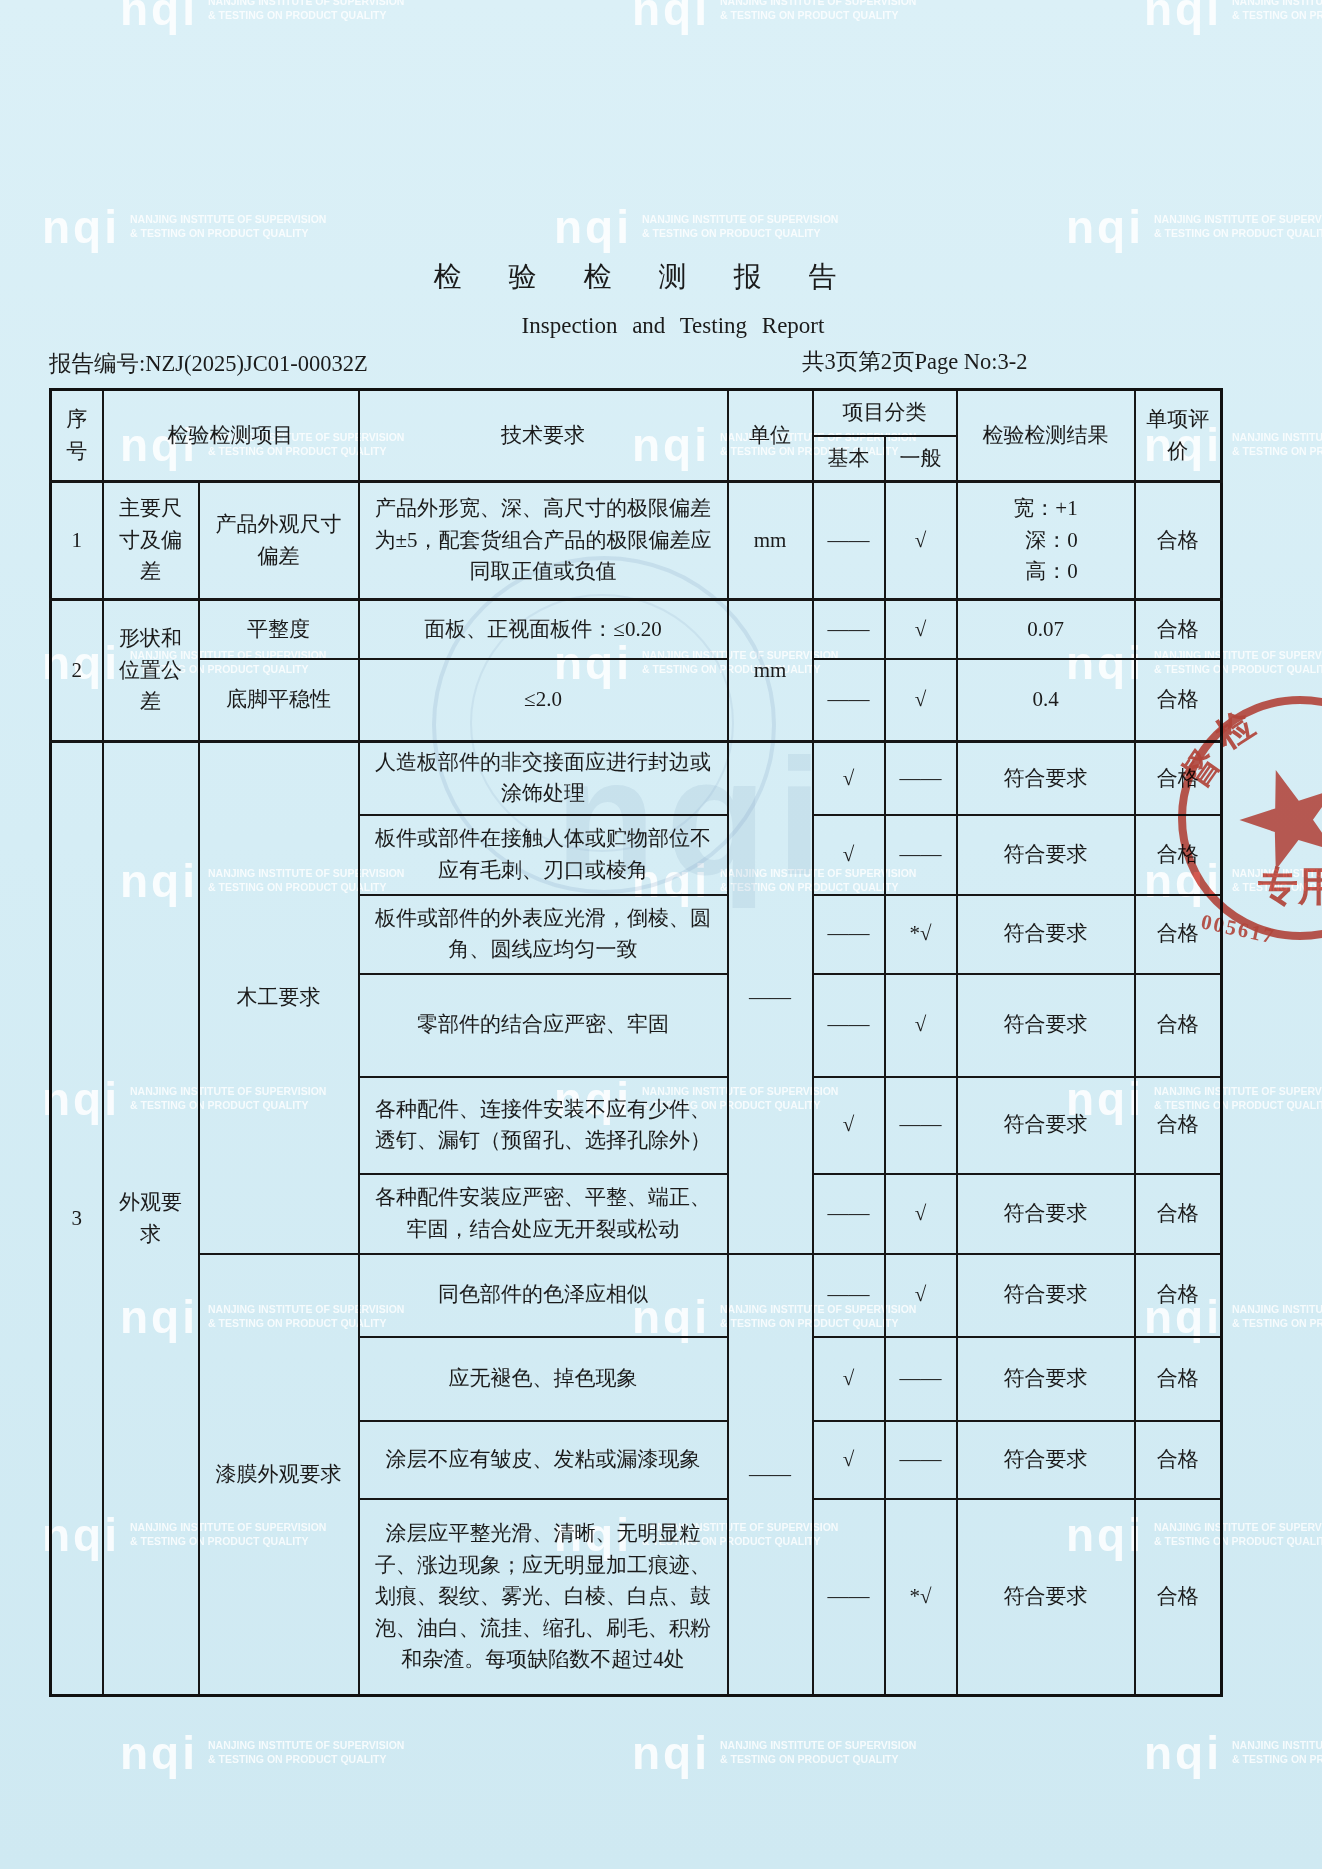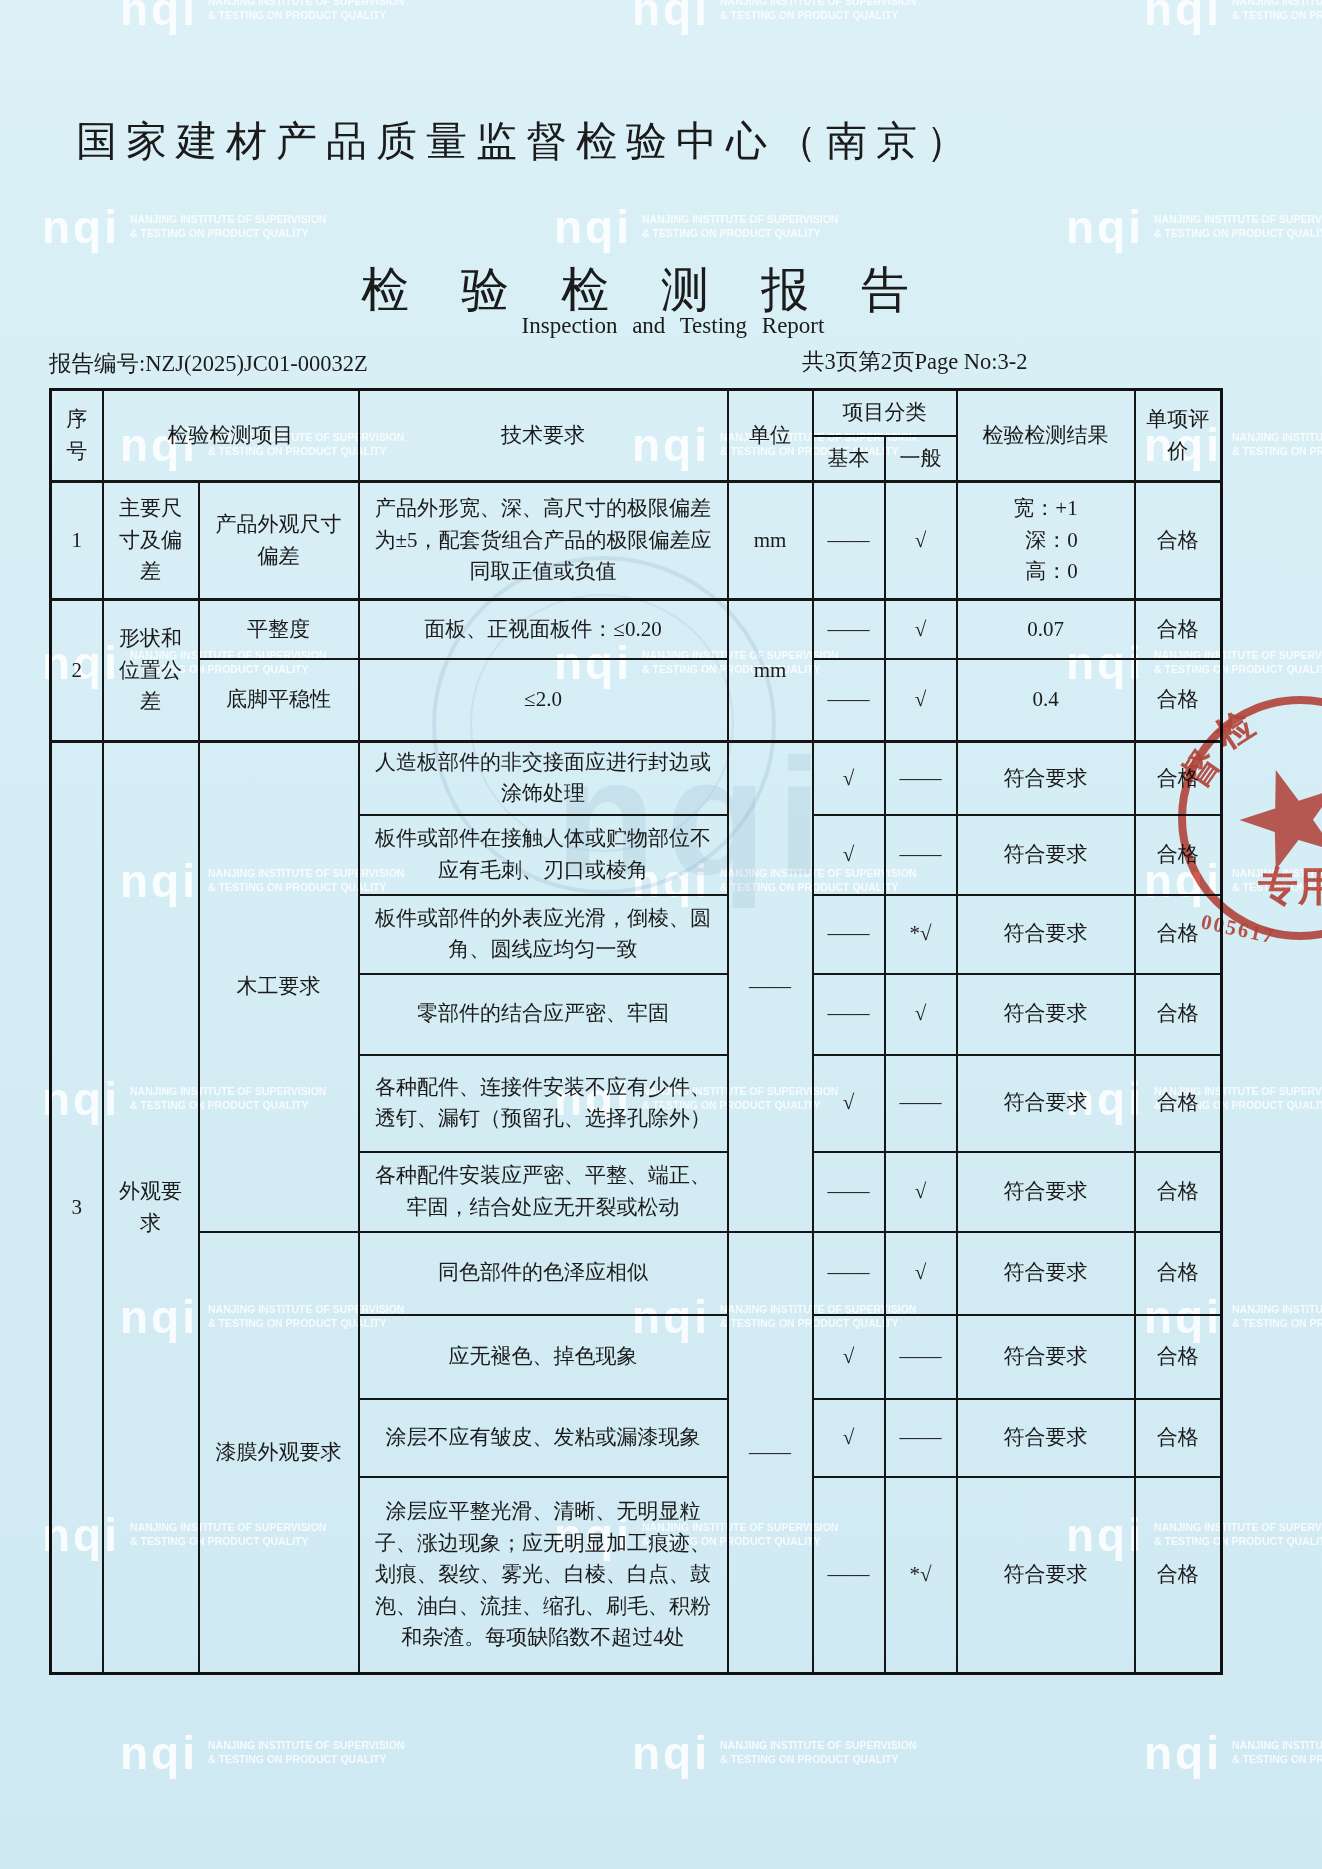--- a/index.html
+++ b/index.html
@@ -19,21 +19,21 @@
                 border:4px solid rgba(125,162,195,0.20); border-radius:50%; z-index:0; pointer-events:none;}
   .ghost-ring2 { position:absolute; left:470px; top:594px; width:260px; height:254px;
                 border:2px solid rgba(125,162,195,0.15); border-radius:50%; z-index:0; pointer-events:none;}
   .ghost-logo { position:absolute; left:555px; top:735px; z-index:0; pointer-events:none;
                 font-family:"Liberation Sans","DejaVu Sans",sans-serif; font-weight:bold;
                 font-size:165px; letter-spacing:10px; color:rgba(128,164,196,0.17); line-height:1; }
   
   .hdr { position:absolute; z-index:2; text-align:center; }
   .org-cn   { left:0; top:114px; width:1052px; font-size:41px; letter-spacing:9px; font-weight:500; }
   .org-en   { left:0; top:184px; width:1052px; font-size:23.5px; }
-  .title-cn { left:0; top:258px; width:1290px; font-size:48px; letter-spacing:20px; font-weight:500; }
+  .title-cn { left:0; top:258px; width:1290px; font-size:28px; letter-spacing:20px; font-weight:500; }
   .title-en { left:0; top:313px; width:1296px; font-size:23px; word-spacing:9px;padding-left:25px; }
   .report-no{ position:absolute; left:49px;  top:348px; z-index:2; font-size:22.5px; }
   .page-no  { position:absolute; left:802px; top:346px; z-index:2; font-size:22.5px; }
   
   table.rpt { position:absolute; left:49px; top:388px; z-index:1; width:1171px;
               border-collapse:collapse; table-layout:fixed; background:transparent; }
   table.rpt td { border:2px solid #161616; text-align:center; vertical-align:middle;
                  padding:2px 6px; font-size:21px; line-height:1.5; overflow:hidden; }
   table.rpt { border:3px solid #111; }
   tr.thick td { border-top-width:3px; }
@@ -236,21 +236,20 @@
         <span class="wm-text">
           <div>NANJING INSTITUTE OF SUPERVISION</div>
           <div>&amp; TESTING ON PRODUCT QUALITY</div>
         </span>
       </div>
     </div>
   <div class="ghost-ring"></div>
   <div class="ghost-ring2"></div>
   <div class="ghost-logo">nqi</div>
 
-  <div class="hdr org-cn">国家建材产品质量监督检验中心（南京）</div>
   <div class="hdr title-cn">检 验 检 测 报 告</div>
   <div class="hdr title-en">Inspection and Testing Report</div>
   <div class="report-no">报告编号:NZJ(2025)JC01-00032Z</div>
   <div class="page-no">共3页第2页Page No:3-2</div>
 
   <table class="rpt">
     <colgroup>
       <col style="width:52px">
         <col style="width:96px">
         <col style="width:160px">
@@ -330,21 +329,21 @@
       <td>符合要求</td>
       <td>合格</td>
     </tr>
     <tr style="height:79px">
       <td>板件或部件的外表应光滑，倒棱、圆角、圆线应均匀一致</td>
       <td>——</td>
       <td>*√</td>
       <td>符合要求</td>
       <td>合格</td>
     </tr>
-    <tr style="height:81px">
+    <tr style="height:103px">
       <td>零部件的结合应严密、牢固</td>
       <td>——</td>
       <td>√</td>
       <td>符合要求</td>
       <td>合格</td>
     </tr>
     <tr style="height:97px">
       <td>各种配件、连接件安装不应有少件、透钉、漏钉（预留孔、选择孔除外）</td>
       <td>√</td>
       <td>——</td>

